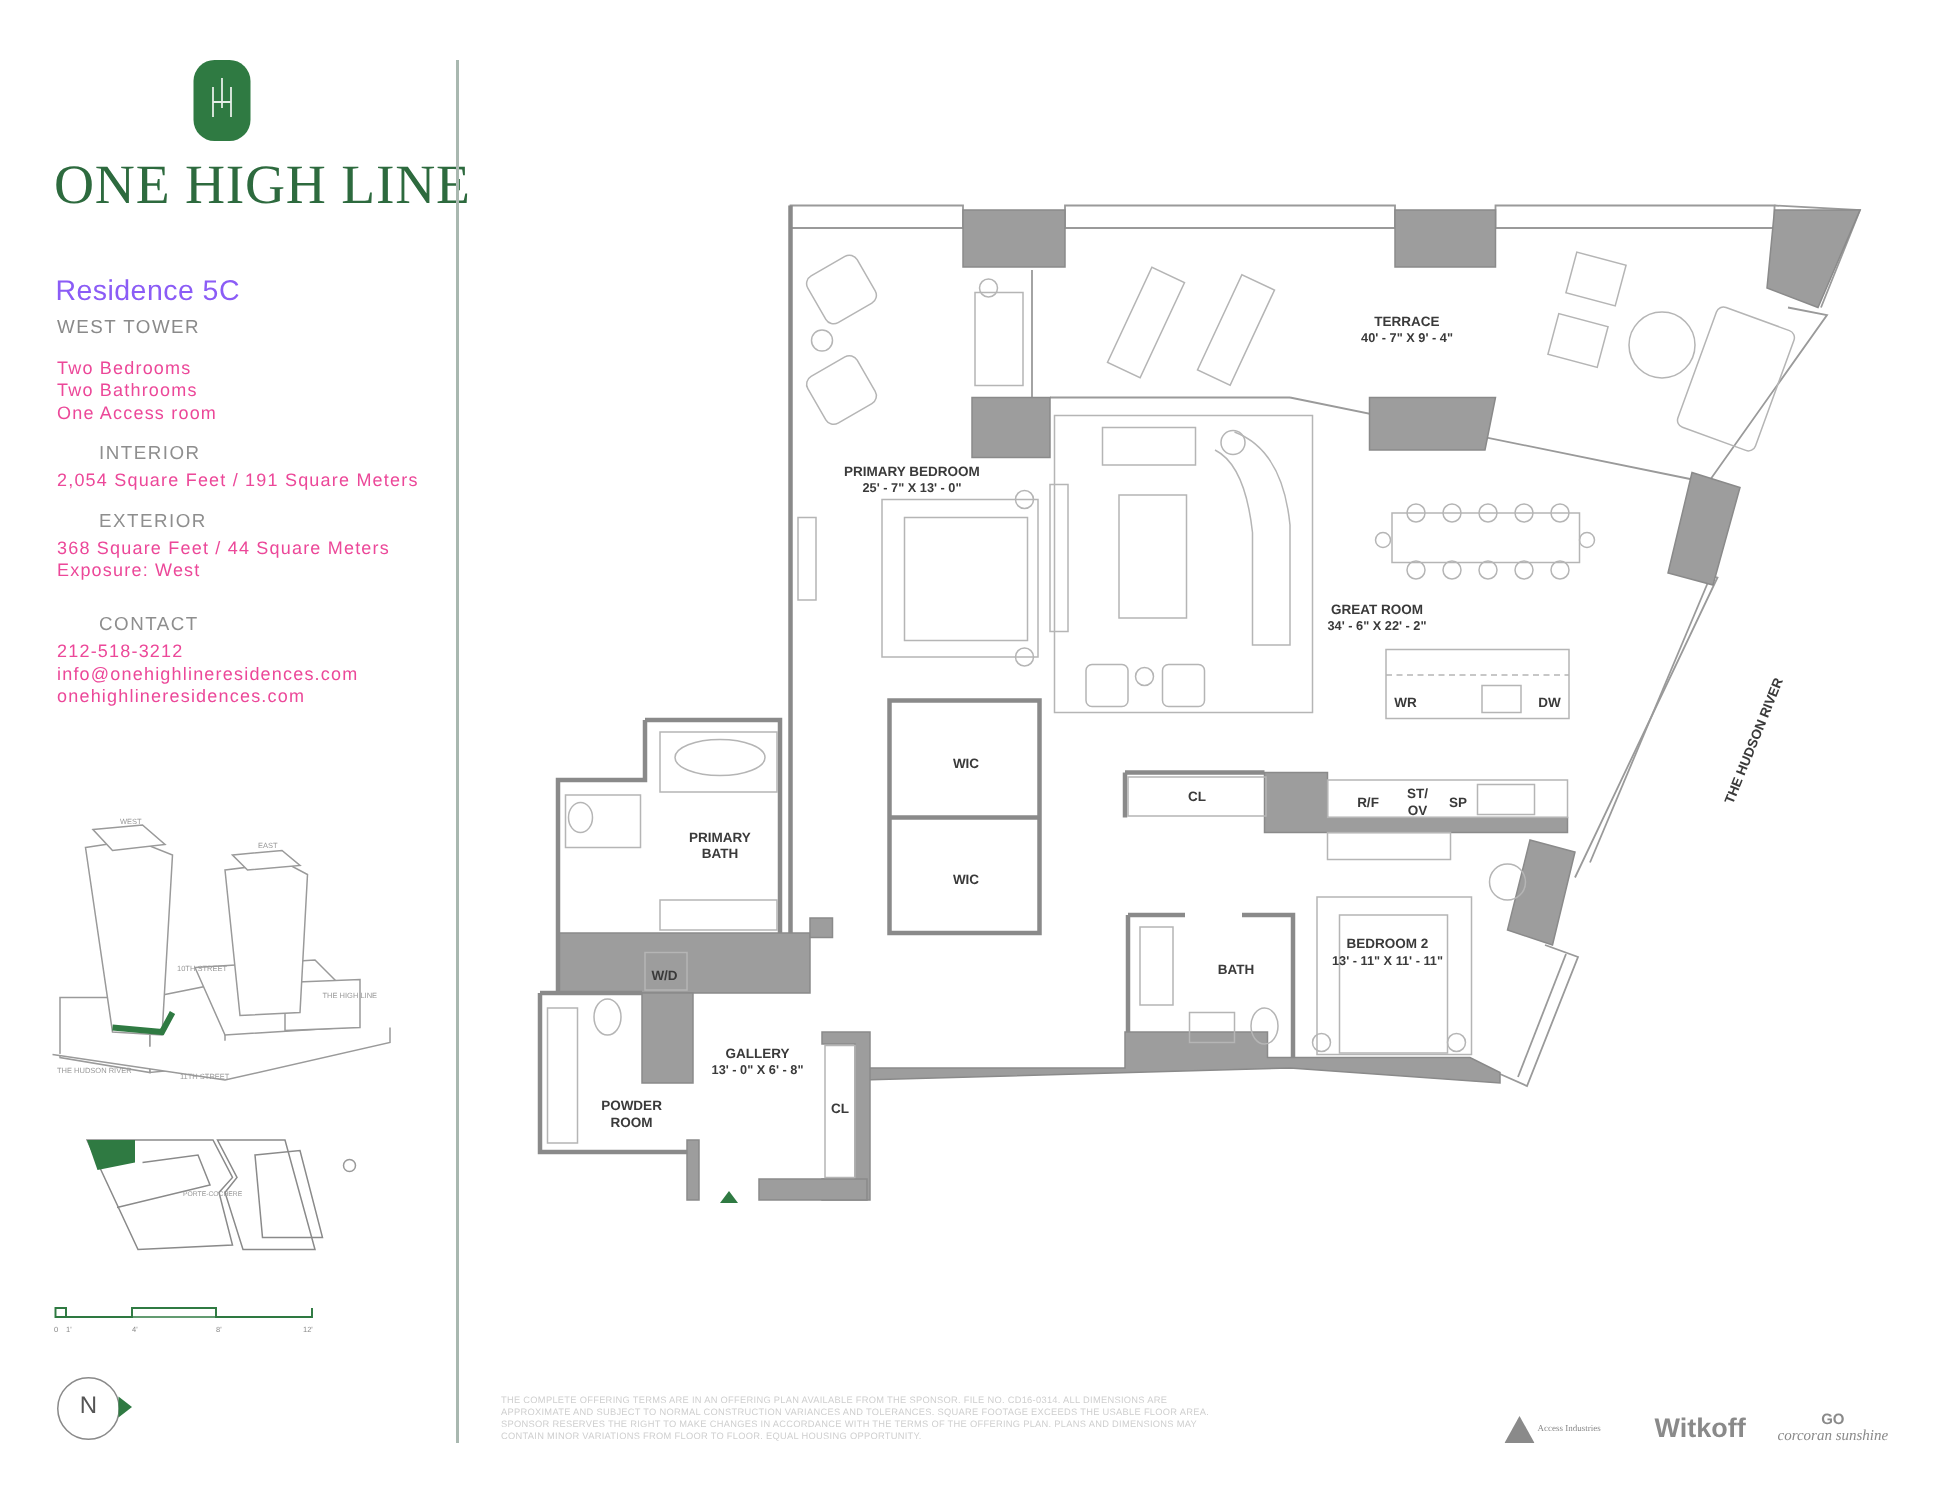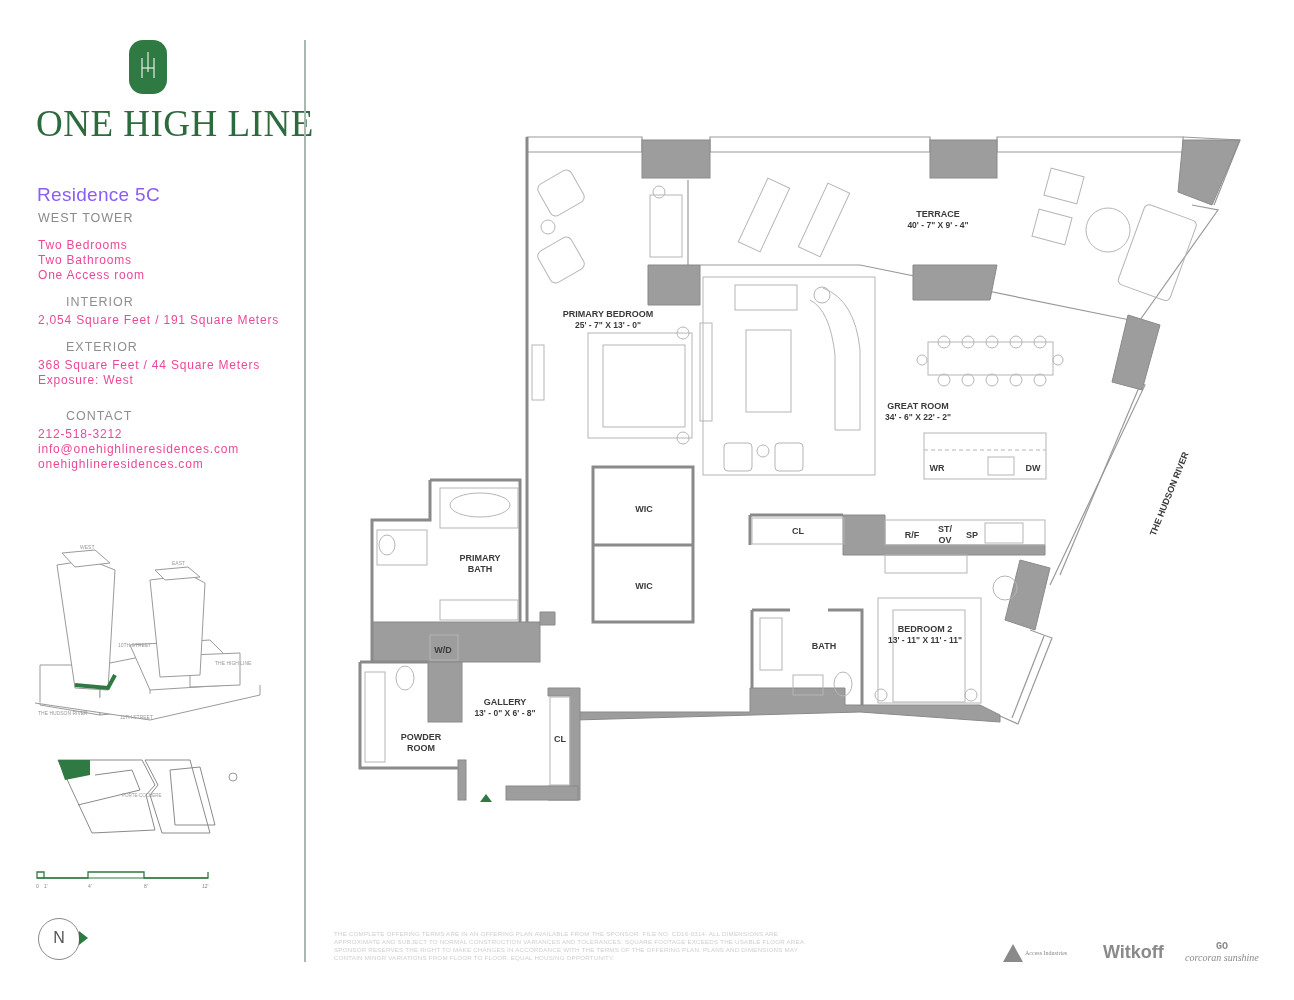--- a/index.html
+++ b/index.html
@@ -284,15 +284,15 @@
 <div class="legal">THE COMPLETE OFFERING TERMS ARE IN AN OFFERING PLAN AVAILABLE FROM THE SPONSOR. FILE NO. CD16-0314. ALL DIMENSIONS ARE APPROXIMATE AND SUBJECT TO NORMAL CONSTRUCTION VARIANCES AND TOLERANCES. SQUARE FOOTAGE EXCEEDS THE USABLE FLOOR AREA. SPONSOR RESERVES THE RIGHT TO MAKE CHANGES IN ACCORDANCE WITH THE TERMS OF THE OFFERING PLAN. PLANS AND DIMENSIONS MAY CONTAIN MINOR VARIATIONS FROM FLOOR TO FLOOR. EQUAL HOUSING OPPORTUNITY.</div>
 
 <div class="partners" style="left:1003px;">
   <svg width="20" height="18" viewBox="0 0 20 18">
       <path d="M0 18 L10 0 L20 18 Z" fill="#8a8a8a"></path>
     </svg>
   <span style="font-family:'Liberation Serif',serif;font-size:6px;margin-left:2px;">Access Industries</span>
 </div>
 <div class="partners" style="left:1103px;font-size:18px;font-weight:bold;">Witkoff</div>
 <div class="partners" style="left:1185px;flex-direction:column;justify-content:center;">
-  <span style="font-size:10px;font-weight:bold;line-height:10px;font-family:Liberation Mono, monospace;">GO</span>
+  <span style="font-size:10px;font-weight:bold;line-height:10px;">GO</span>
   <span style="font-family:'Liberation Serif',serif;font-style:italic;font-size:10px;">corcoran sunshine</span>
 </div>
 
 </body></html>

